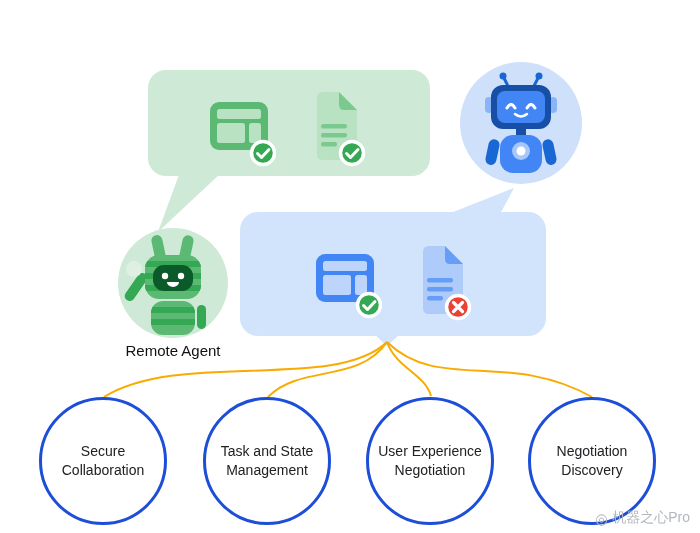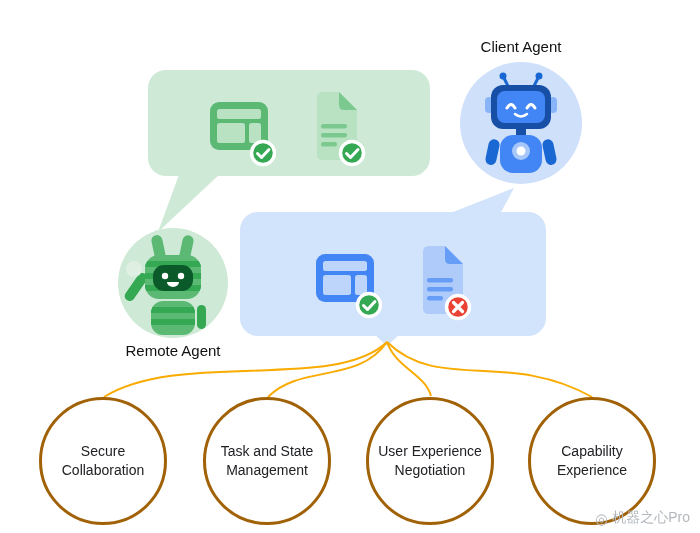--- a/index.html
+++ b/index.html
@@ -5,36 +5,35 @@
   html,body{margin:0;padding:0;background:#fff;}
   .canvas{position:relative;width:700px;height:533px;background:#ffffff;overflow:hidden;
           font-family:"Liberation Sans",sans-serif;}
   .abs{position:absolute;}
   .bubble{position:absolute;border-radius:18px;}
   .bubble.green{left:148px;top:70px;width:282px;height:106px;background:#ceead6;}
   .bubble.blue{left:240px;top:212px;width:306px;height:124px;background:#d2e3fc;}
   .agent-label{position:absolute;font-size:15px;color:#111;text-align:center;}
   .client-label{left:461px;top:38px;width:120px;}
   .remote-label{left:113px;top:342px;width:120px;}
-  .feature-circle{position:absolute;top:397px;width:122px;height:122px;border:3px solid #a16207;
+  .feature-circle{position:absolute;top:397px;width:122px;height:122px;border:3px solid #1d4ed8;
                   border-radius:50%;background:#fff;display:flex;align-items:center;justify-content:center;
                   text-align:center;font-size:14px;color:#202124;line-height:1.35;}
   .feature-circle span{display:block;width:100%;padding:0 6px;box-sizing:border-box;}
   .fc1{left:39px}.fc2{left:203px}.fc3{left:366px}.fc4{left:528px}
   .watermark{position:absolute;right:10px;bottom:6px;display:flex;align-items:center;gap:4px;
              color:#b3b8bd;font-size:14px;}
   .wm-icon{font-size:15px;line-height:1;}
   svg{display:block;}
 </style>
 </head>
 <body>
 
 <div class="canvas">
 
-  <div class="agent-label client-label">Client Agent</div>
 
   <div class="bubble green"></div>
   <svg class="abs" style="left:140px;top:170px" width="90" height="66">
     <polygon points="40,2 82,2 18,62" fill="#ceead6"></polygon>
   </svg>
 
   <svg class="abs" style="left:206px;top:94px" width="70" height="78" viewBox="0 0 70 78">
     <rect x="4" y="8" width="58" height="48" rx="9" fill="#5bb974"></rect>
     <rect x="11" y="15" width="44" height="10" rx="2.5" fill="#b9e2c3"></rect>
     <rect x="11" y="29" width="28" height="20" rx="2.5" fill="#b9e2c3"></rect>
@@ -163,21 +162,21 @@
   <div class="feature-circle fc1">
     <span>Secure Collaboration</span>
   </div>
   <div class="feature-circle fc2">
     <span>Task and State Management</span>
   </div>
   <div class="feature-circle fc3">
     <span>User Experience Negotiation</span>
   </div>
   <div class="feature-circle fc4">
-    <span>Capability Experience</span>
+    <span>Negotiation Discovery</span>
   </div>
 
   <div class="watermark">
     <span class="wm-icon">◎</span>
     <span>机器之心Pro</span>
   </div>
 
 </div>
 
 </body></html>

